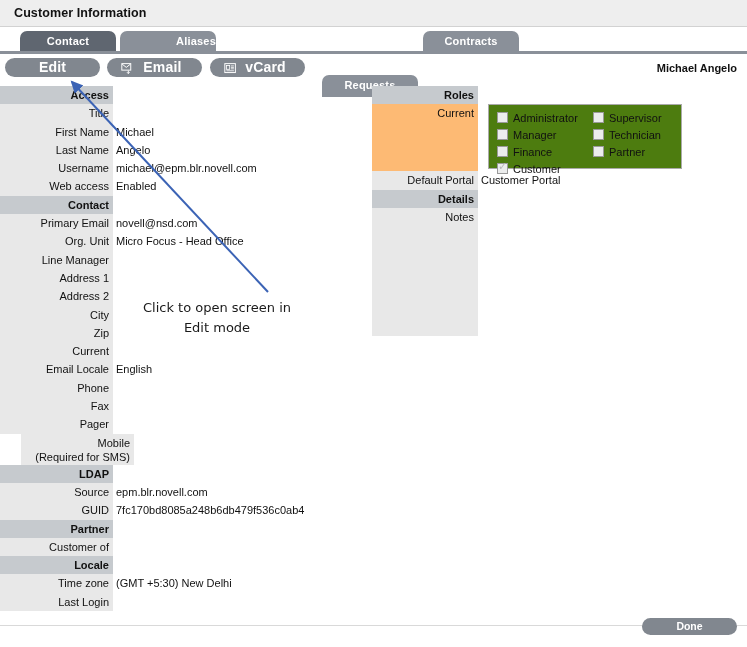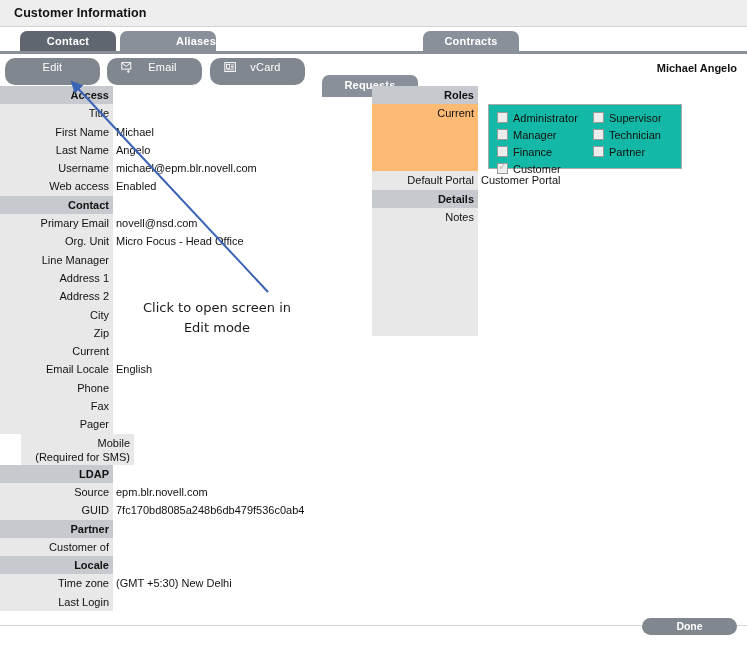--- a/index.html
+++ b/index.html
@@ -56,25 +56,25 @@
   #tabline{
     position:absolute;left:0;top:51px;width:747px;height:3px;
     background:#8a9099;
   }
 
   
   #buttonbar{
     position:absolute;left:0;top:56px;width:747px;height:26px;
   }
   .pill{
-    position:absolute;top:2px;height:27px;
+    position:absolute;top:2px;height:19px;
     background:#81878f;
     border-radius:10px;
     color:#ffffff;
-    font-size:11px;font-weight:normal;
+    font-size:14px;font-weight:bold;
     text-align:center;
     line-height:19px;
     box-sizing:border-box;
     cursor:pointer;
     user-select:none;
     letter-spacing:0.2px;
   }
   .pill .ico{
     position:absolute;left:14px;top:3px;width:13px;height:13px;
   }
@@ -131,21 +131,21 @@
     position:absolute;left:0;top:0;width:106px;height:100%;
     background:#fdba74;
     text-align:right;padding-right:4px;
     box-sizing:border-box;
     font-size:11px;line-height:18.3px;
     color:#111111;
   }
   #rolesbox{
     position:absolute;left:116px;top:0;
     width:194px;height:65px;
-    background:#14b8a6;
+    background:#4d7c0f;
     border:1px solid #aaaaaa;
     box-sizing:border-box;
   }
   .cbrow{position:absolute;height:18px;}
   .cb{
     position:absolute;left:0;top:2px;
     width:11px;height:11px;
     background:#eceded;
     border:1px solid #9a9a9a;
     box-sizing:border-box;

